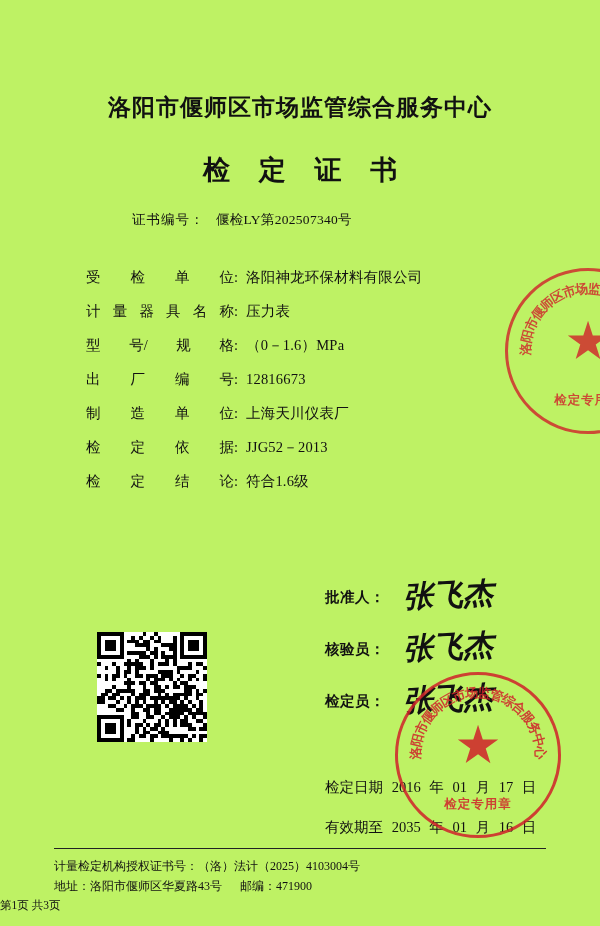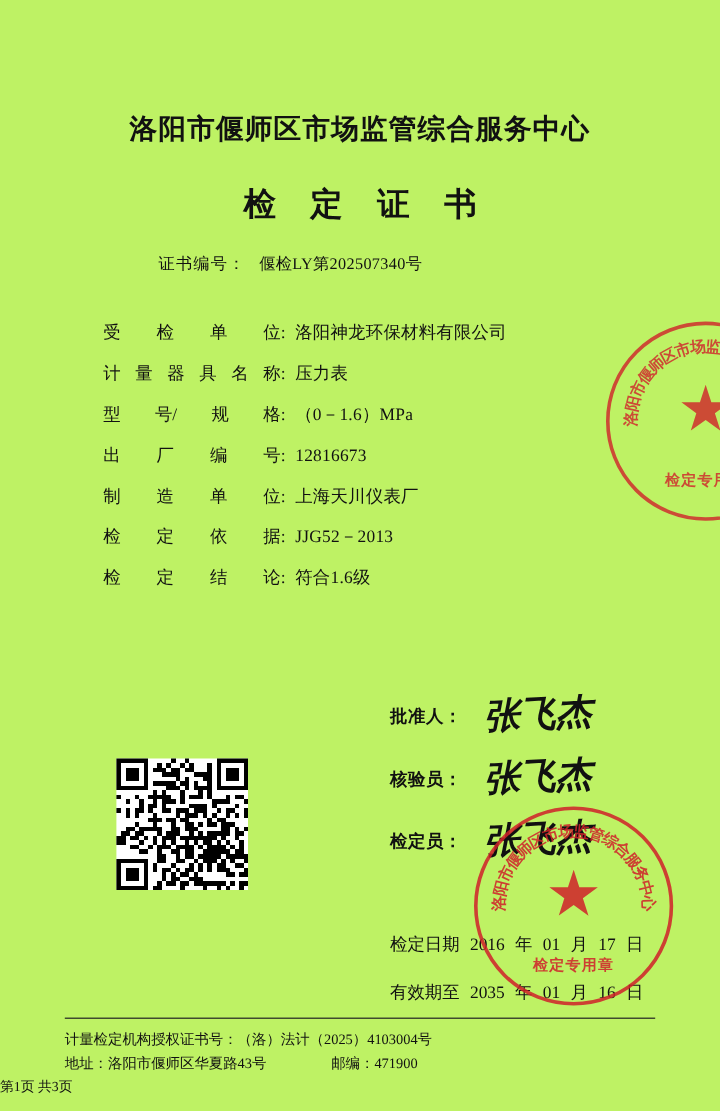--- a/index.html
+++ b/index.html
@@ -219,21 +219,20 @@
     left: 54px;
     top: 856px;
     width: 500px;
     font-size: 12px;
     color: #111;
     line-height: 20px;
   }
   .footer-line {
     display: flex;
     white-space: nowrap;
-    gap: 36px;
   }
   .footer-line .seg { margin-right: 18px; }
   .footer-page {
     position: absolute;
     left: 0;
     top: 898px;
     width: 600px;
     font-size: 11.5px;
     color: #111;
   }

